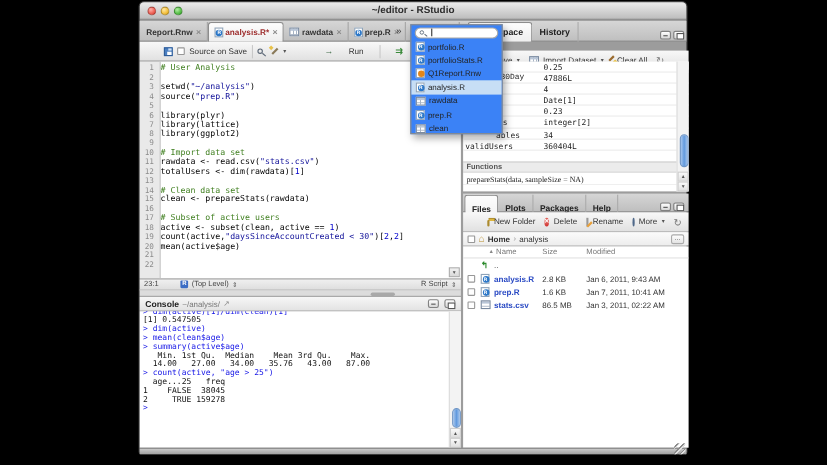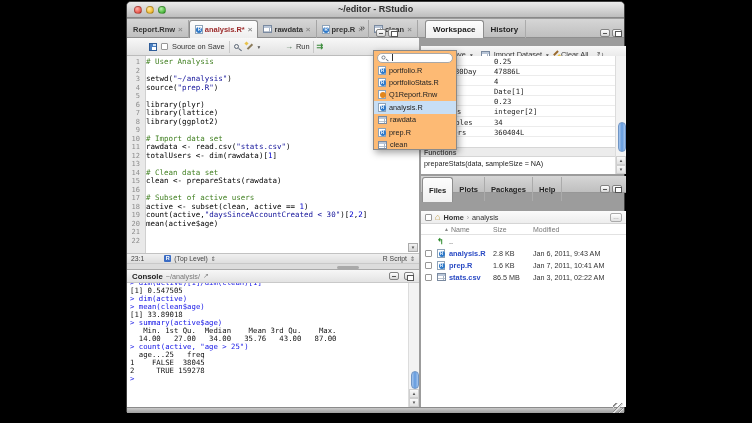--- a/index.html
+++ b/index.html
@@ -127,21 +127,21 @@
   
   .ws-toolbar{left:294px;top:44px;width:205px}
   .ws-table{position:absolute;left:294px;top:54px;width:205px;height:91px;background:#fff;overflow:hidden}
   .wsrow{position:relative;height:10.1px;border-bottom:1px solid #ececec;
          font-family:"DejaVu Sans Mono",monospace;font-size:7.2px;color:#222}
   .wsname{position:absolute;top:1px;white-space:nowrap}
   .wsval{position:absolute;left:73px;top:1px;white-space:nowrap}
   .ws-funhead{position:absolute;left:294px;top:145px;width:205px;height:10px;background:#ececec;border-top:1px solid #d6d6d6;
               border-bottom:1px solid #d6d6d6;font-size:6.8px;font-weight:bold;color:#555;padding:1px 0 0 3px}
   .ws-funrow{position:absolute;left:294px;top:155px;width:205px;height:11px;background:#fff;
-             font-family:Liberation Sans, sans-serif;font-size:7.2px;color:#222;padding:1.5px 0 0 3px;white-space:nowrap}
+             font-family:Liberation Serif, serif;font-size:7.2px;color:#222;padding:1.5px 0 0 3px;white-space:nowrap}
   .ws-fill{position:absolute;left:294px;top:166px;width:205px;height:6px;background:#fff}
   
   .files-tabbar{position:absolute;left:294px;top:174px;width:205px;height:17px;
                 background:linear-gradient(#d6d6d6,#bfbfbf);border-bottom:1px solid #979797}
   .ftabs{position:absolute;left:1px;top:0;height:16px;display:flex}
   .ftabs .ptab{height:16px;font-size:7.6px;padding:12px 6px}
   .fp-btns{position:absolute;right:4px;top:3px}
   .files-toolbar{left:294px;top:191px;width:205px}
   .files-crumb{position:absolute;left:294px;top:209px;width:205px;height:13px;background:linear-gradient(#fbfbfb,#ededed);
                border-bottom:1px solid #d5d5d5;display:flex;align-items:center;gap:3px;padding:0 4px;font-size:7.3px;color:#333}
@@ -154,21 +154,21 @@
   .fh-mod{position:absolute;left:112px;top:1.5px}
   .fh-sort{position:absolute;left:23px;top:1.5px}
   .frow{position:relative;height:12px}
   .fcb{position:absolute;left:4px;top:2.5px}
   .ficon{position:absolute;left:16px;top:1.5px}
   .fname{position:absolute;left:28px;top:2px;font-size:7.4px;font-weight:bold;color:#2b4bc4;white-space:nowrap}
   .frow.updir .fname{color:#333;font-weight:normal}
   .fsize{position:absolute;left:72px;top:2px;font-size:7.2px;color:#333;white-space:nowrap}
   .fmod{position:absolute;left:112px;top:2px;font-size:7.2px;color:#333;white-space:nowrap}
   
-  .dropdown{position:absolute;left:246px;top:48px;width:84px;height:100px;background:#fdba74;border:1px solid #8a8a8a;
+  .dropdown{position:absolute;left:246px;top:20px;width:84px;height:100px;background:#3b82f6;border:1px solid #8a8a8a;
             box-shadow:2px 3px 7px rgba(0,0,0,.35);z-index:40}
   .dd-search{height:13px;padding:1.5px 3px}
   .dd-box{height:10px;border:1px solid #a8a8a8;border-radius:6px;background:#fff;display:flex;align-items:center;padding:0 3px;gap:2px}
   .dd-caret{width:1px;height:7px;background:#333}
   .dd-item{display:flex;align-items:center;gap:3px;height:12.4px;padding-left:4px;font-size:7.3px;color:#222;white-space:nowrap}
   .dd-item.sel{background:#c7def5}
   
   .bottombar{position:absolute;left:0;top:405px;width:100%;height:6px;background:linear-gradient(#c9c9c9,#9f9f9f);border-top:1px solid #8b8b8b}
   .grip{position:absolute;right:1px;top:-5px;width:10px;height:10px;
         background:repeating-linear-gradient(135deg,transparent 0 2px,#8a8a8a 2px 3px,#e0e0e0 3px 4px)}
@@ -229,21 +229,21 @@
     </div>
 
     <div class="tbar" style="left:0;top:36px;width:292px">
       <span class="disk"></span>
       <span class="cb"></span>
       <span class="tlabel2">Source on Save</span>
       <span class="sep"></span>
       <span class="mag"></span>
       <span class="wand"></span>
       <span class="cdn"></span>
-      <span style="position:absolute;left:158px;display:flex;align-items:center;gap:3px">
+      <span style="position:absolute;left:168px;display:flex;align-items:center;gap:14px">
         <span class="runarr"></span>
         <b style="font-weight:normal">Run</b>
         <span class="sep"></span>
         <span class="rerun"></span>
       </span>
     </div>
 
     <div class="codebg"></div>
     <div class="gutterbg"></div>
     <div class="code">
@@ -362,21 +362,20 @@
       <span class="flexsp"></span>
       <span class="wbtn min"></span>
       <span class="wbtn max"></span>
     </div>
     <div class="cbody">
         <div style="margin-top:-4px">
           <div class="cline cmd">&gt; dim(active)[1]/dim(clean)[1]</div>
           <div class="cline out">[1] 0.547505</div>
           <div class="cline cmd">&gt; dim(active)</div>
           <div class="cline cmd">&gt; mean(clean$age)</div>
-          <div class="cline out">[1] 33.89018</div>
           <div class="cline cmd">&gt; summary(active$age)</div>
           <div class="cline out">   Min. 1st Qu.  Median    Mean 3rd Qu.    Max.</div>
           <div class="cline out">  14.00   27.00   34.00   35.76   43.00   87.00</div>
           <div class="cline cmd">&gt; count(active, "age &gt; 25")</div>
           <div class="cline out">  age...25   freq</div>
           <div class="cline out">1    FALSE  38045</div>
           <div class="cline out">2     TRUE 159278</div>
           <div class="cline cmd">&gt;</div>
         </div>
       </div>
@@ -401,21 +400,21 @@
       <span class="refresh"></span>
     </div>
 
     <div class="ws-table">
         <div>
           <div class="wsrow">
             <span class="wsname" style="left: 2px;"></span>
             <span class="wsval">0.25</span>
           </div>
           <div class="wsrow">
-            <span class="wsname" style="left: 34px;">30Day</span>
+            <span class="wsname" style="left: 34px; font-family: Liberation Mono, monospace;">30Day</span>
             <span class="wsval">47886L</span>
           </div>
           <div class="wsrow">
             <span class="wsname" style="left: 2px;"></span>
             <span class="wsval">4</span>
           </div>
           <div class="wsrow">
             <span class="wsname" style="left: 2px;"></span>
             <span class="wsval">Date[1]</span>
           </div>
@@ -447,20 +446,36 @@
     </div>
 
     <div class="files-tabbar">
       <div class="ftabs">
           <div class="ptab active">Files</div>
           <div class="ptab">Plots</div>
           <div class="ptab">Packages</div>
           <div class="ptab">Help</div>
         </div>
       <span class="fp-btns"><span class="wbtn min"></span><span class="wbtn max"></span></span>
+    </div>
+    <div class="tbar files-toolbar">
+      <span class="folder"></span>
+      <span>New Folder</span>
+      <span class="sep"></span>
+      <span class="delred"></span>
+      <span>Delete</span>
+      <span class="sep"></span>
+      <span class="ren"></span>
+      <span>Rename</span>
+      <span class="sep"></span>
+      <span class="gear"></span>
+      <span>More</span>
+      <span class="cdn"></span>
+      <span class="flexsp"></span>
+      <span class="refresh"></span>
     </div>
     <div class="files-crumb">
       <span class="cb"></span>
       <span class="homeicn"></span>
       <span class="crumb-strong">Home</span>
       <span class="crumbsep"></span>
       <span>analysis</span>
       <span class="flexsp"></span>
       <span class="dots"></span>
     </div>

